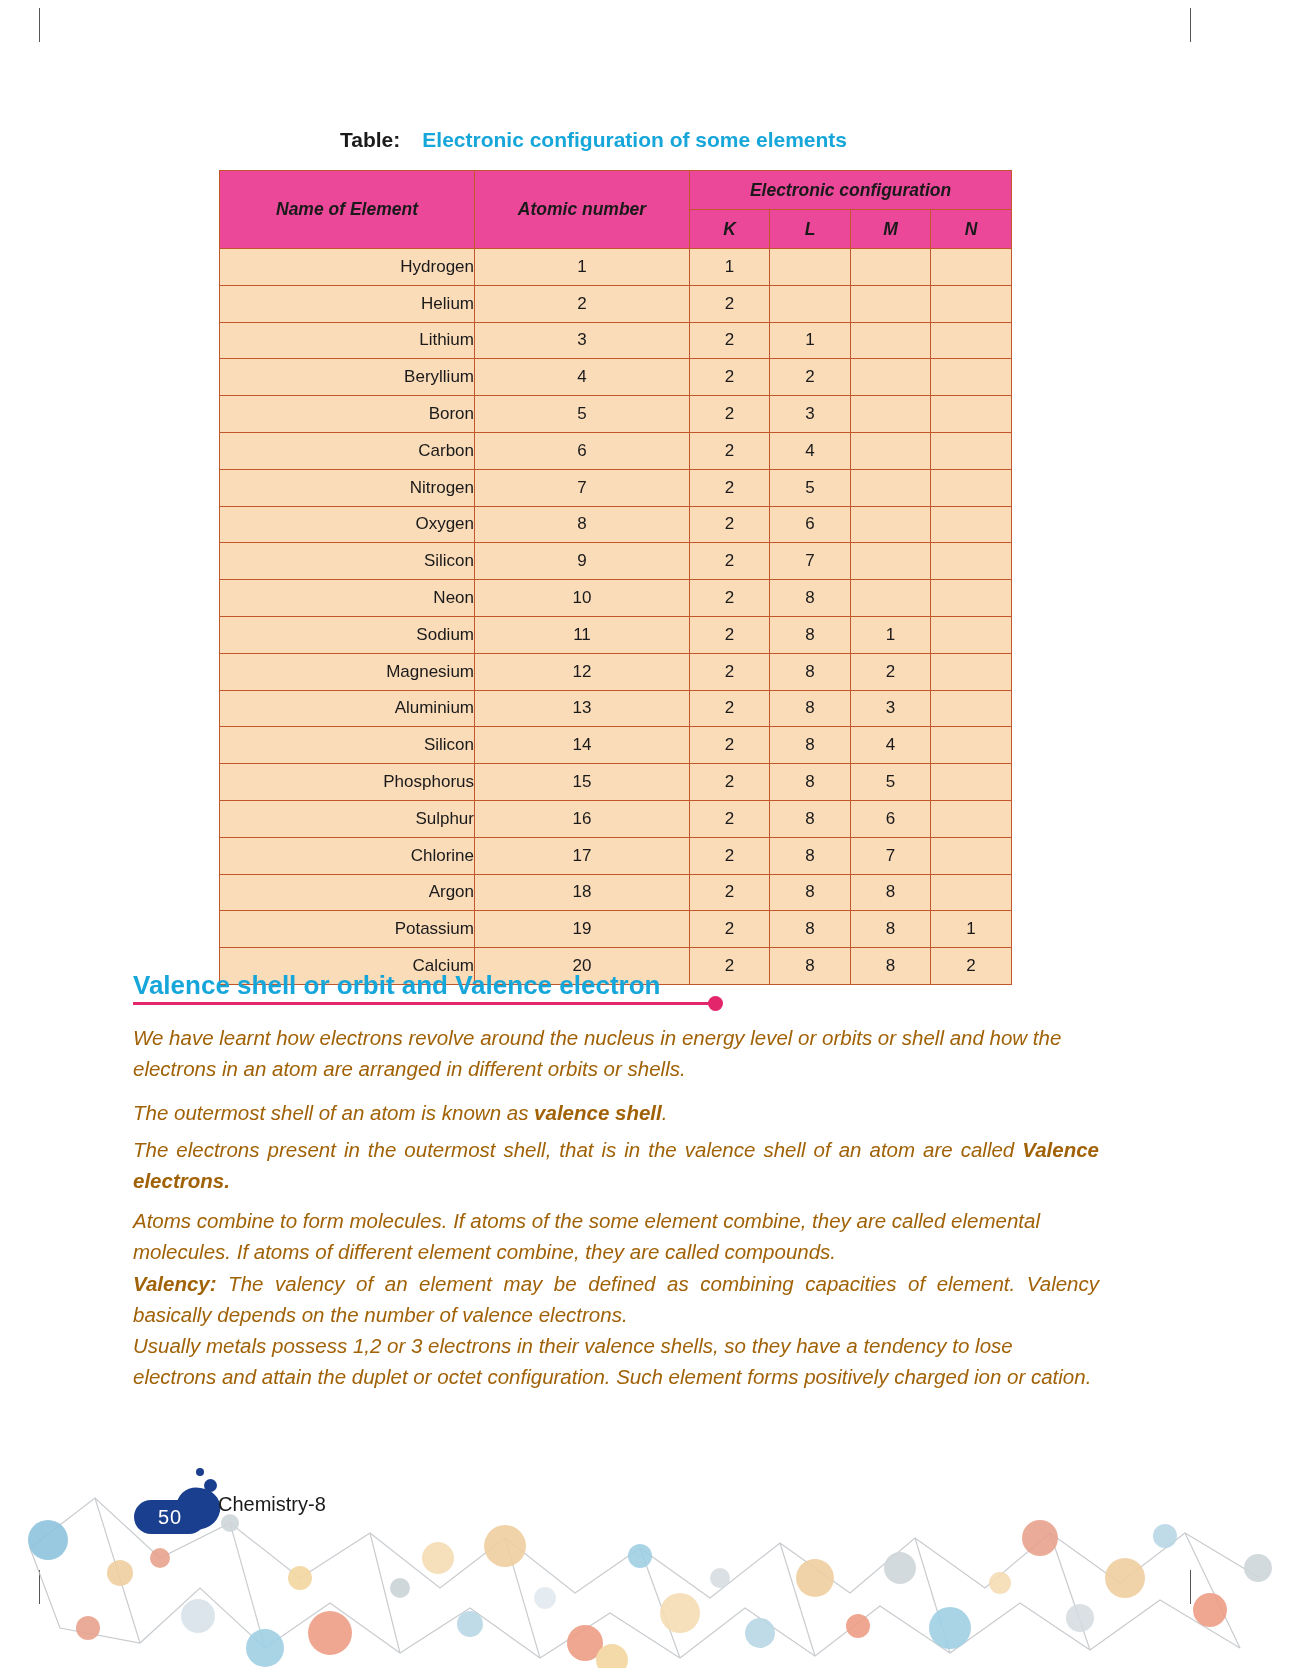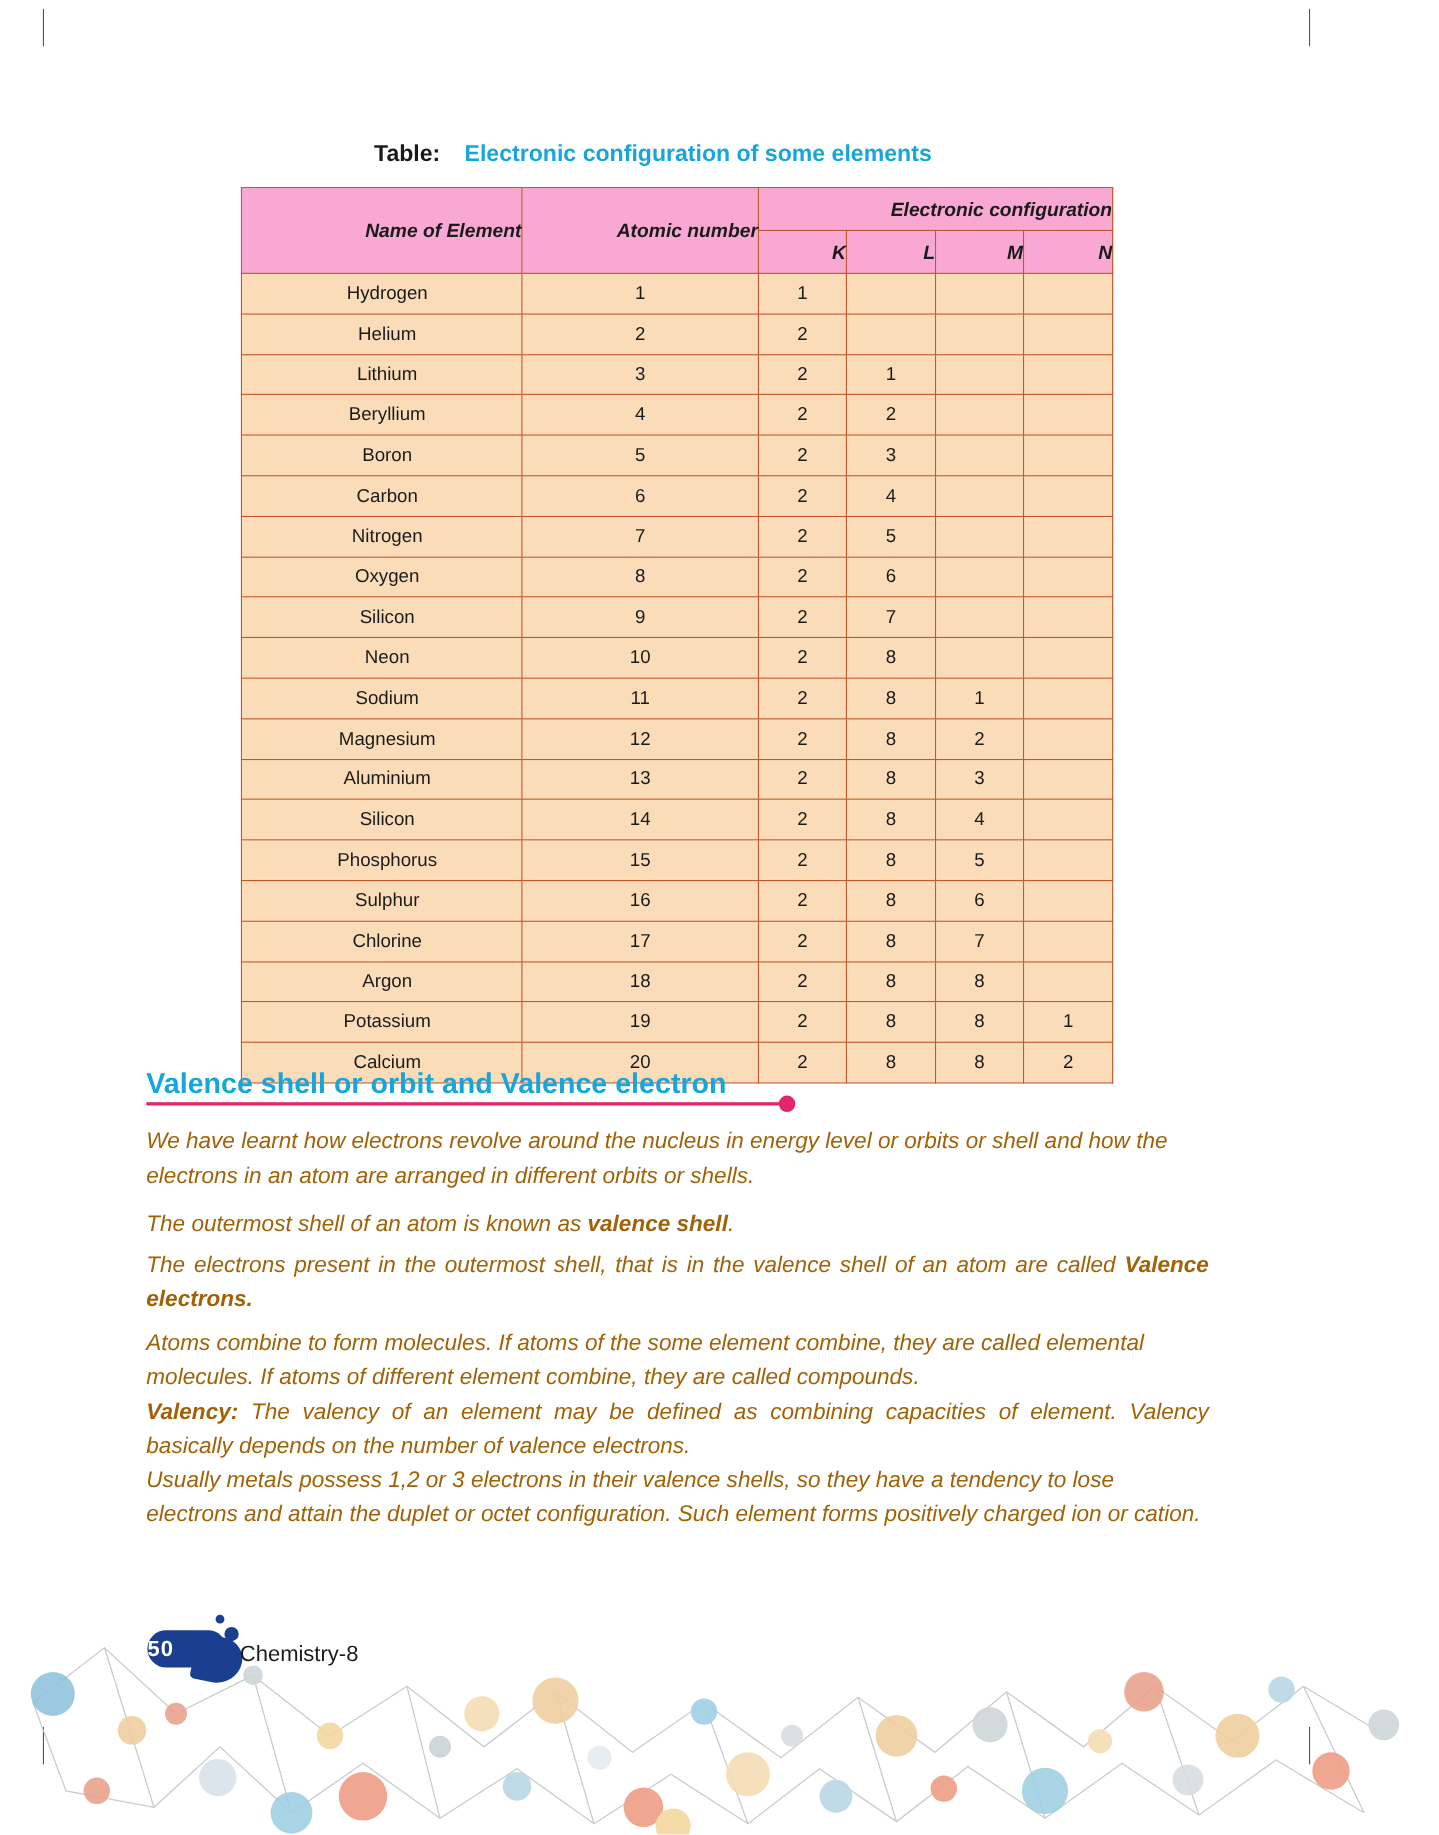--- a/index.html
+++ b/index.html
@@ -55,34 +55,34 @@
     font-size: 17px;
   }
   .data-table td, .data-table th {
     border: 1px solid #c1572b;
     padding: 0;
     height: 35.8px;
     color: #1a1a1a;
     font-weight: normal;
   }
   .data-table thead th {
-    background: #f9a8d4;
+    background: #ec4899;
     font-style: italic;
     font-weight: bold;
     font-size: 17.5px;
-    text-align: right;
+    text-align: center;
     height: 38px;
   }
   .data-table tbody td {
     background: #fbdcb9;
     text-align: center;
     font-style: normal;
   }
   .data-table tbody td.el-name {
-    text-align: center;
+    text-align: right;
     padding-left: 10px;
   }
   col.c-name { width: 255px; }
   col.c-num  { width: 215px; }
   col.c-k    { width: 80px; }
   col.c-l    { width: 81px; }
   col.c-m    { width: 80px; }
   col.c-n    { width: 81px; }
 
   
@@ -136,30 +136,31 @@
     position: absolute;
     left: 0;
     bottom: 0;
     width: 1308px;
     height: 240px;
     overflow: hidden;
   }
   .page-badge {
     position: absolute;
     left: 134px;
-    bottom: 152px;
+    bottom: 134px;
     width: 72px;
     height: 34px;
     background: #1b3f8f;
     border-radius: 17px;
     color: #ffffff;
     font-size: 20px;
-    font-weight: bold;
+    font-weight: normal;
     display: flex;
     align-items: center;
+    justify-content: center;
     letter-spacing: 1px;
     z-index: 6;
   }
   .badge-tail {
     position: absolute;
     left: 176px;
     bottom: 138px;
     width: 44px;
     height: 42px;
     background: #1b3f8f;

